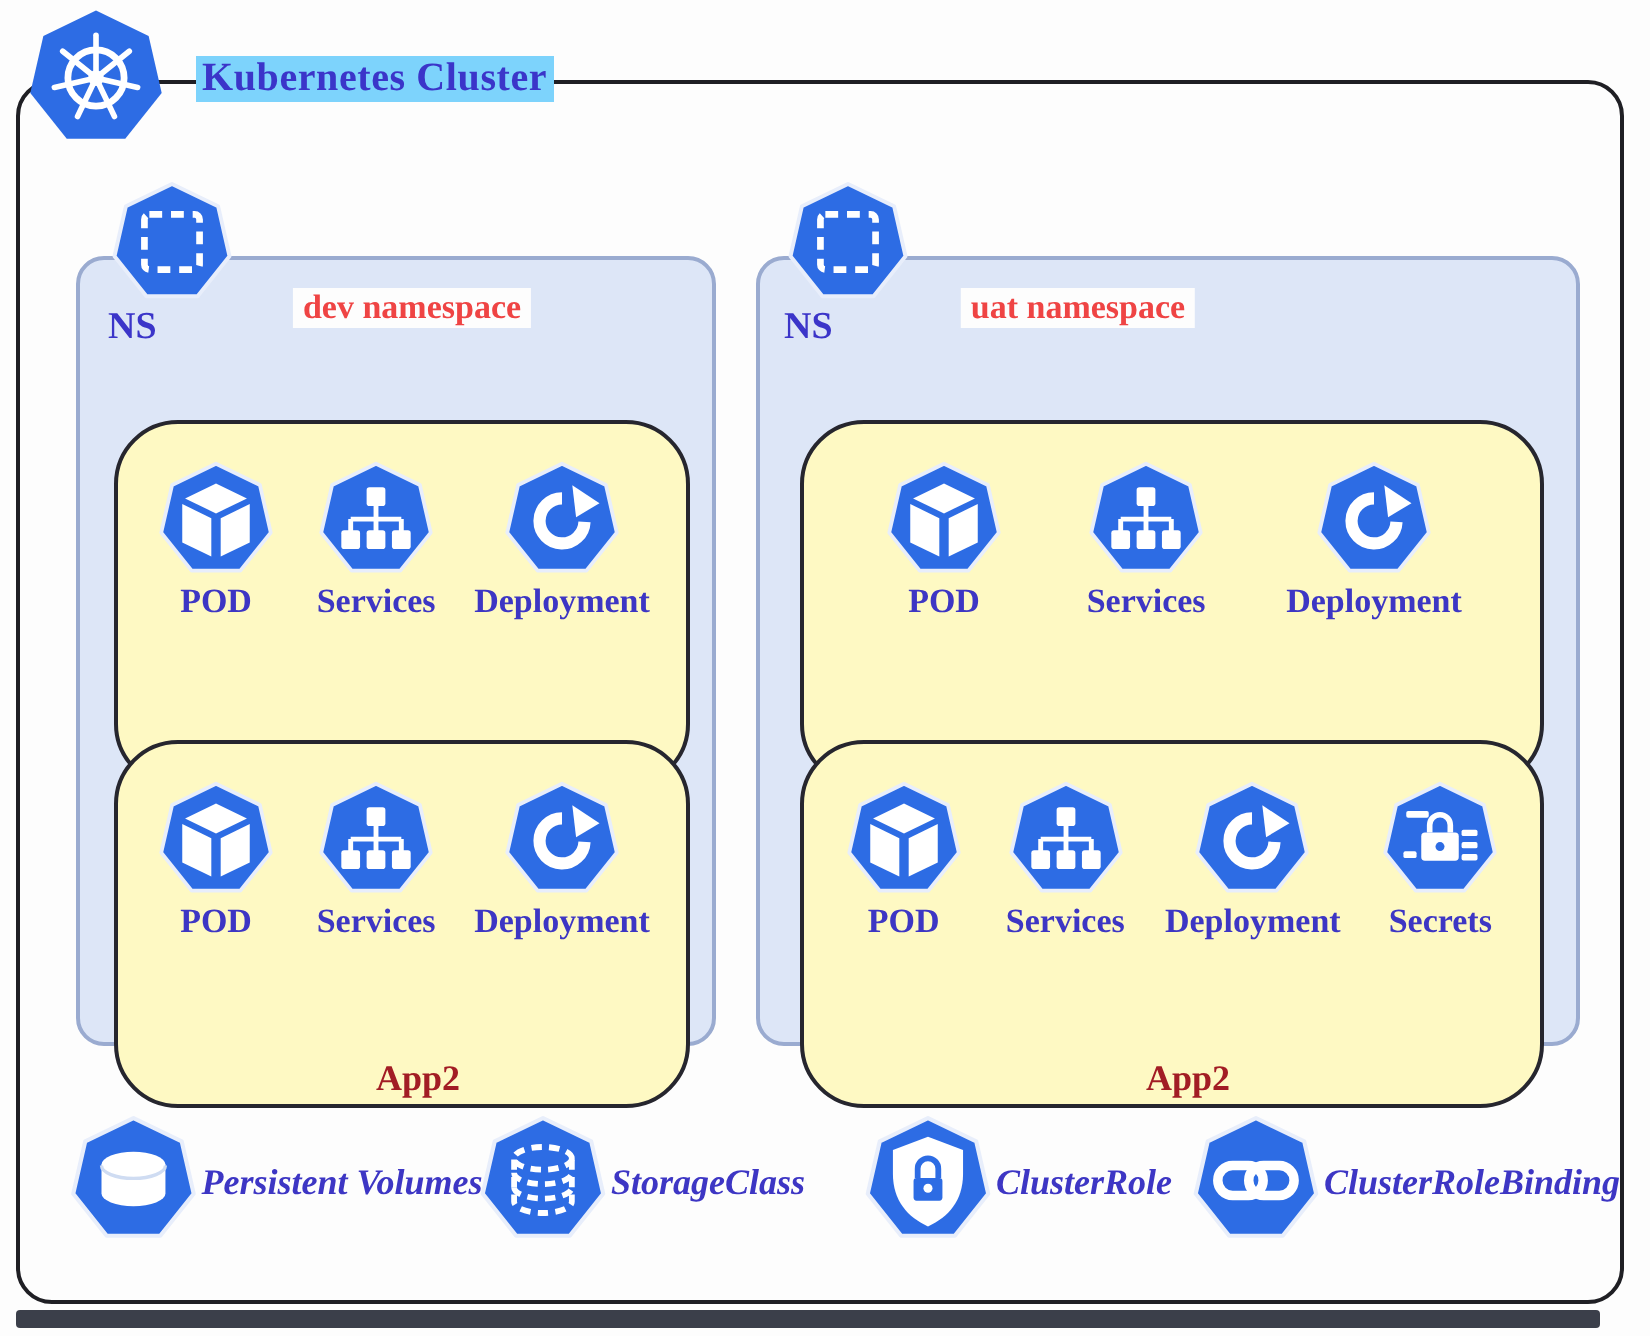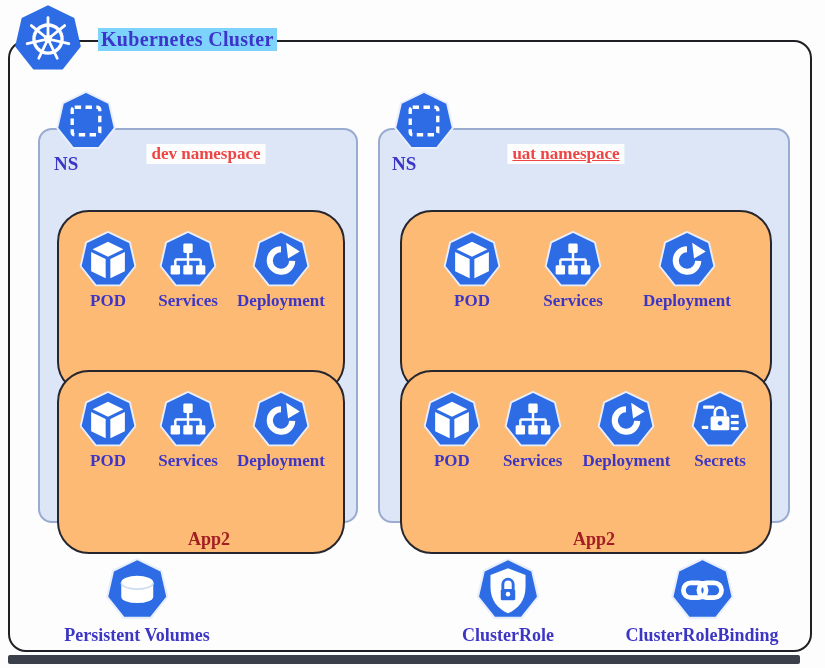--- a/index.html
+++ b/index.html
@@ -19,34 +19,34 @@
   .ns-icon{position:absolute;top:90px;width:64px;height:63px;z-index:3;}
   .ns-icon-dev{left:54px;}
   .ns-icon-uat{left:392px;}
   .ns-label{position:absolute;top:153px;width:64px;text-align:left;font-weight:bold;font-size:19px;
     color:#3b35c9;z-index:3;}
   .ns-label-dev{left:54px;}
   .ns-label-uat{left:392px;}
   .ns-title{position:absolute;top:118px;transform:translateX(-50%);background:#fdfdfd;padding:0 5px;
     font-weight:bold;font-size:17px;color:#ef4444;z-index:3;white-space:nowrap;margin-top:26px;}
   .ns-title-dev{left:206px;}
-  .ns-title-uat{left:566px;text-decoration:underline;}
-  .app-box{position:absolute;left:17px;width:288px;height:184px;background:#fdba74;
+  .ns-title-uat{left:539px;}
+  .app-box{position:absolute;left:17px;width:288px;height:184px;background:#fef9c3;
     border:2px solid #26262e;border-radius:32px;box-sizing:border-box;}
   .ns-uat .app-box{left:20px;width:372px;}
   .app1{top:80px;}
   .app2{top:240px;}
   .res-row{display:flex;justify-content:space-evenly;align-items:flex-start;padding-top:18px;}
   .res-item{display:flex;flex-direction:column;align-items:center;}
   .res-icon{width:62px;height:60px;}
   .res-label{margin-top:1px;font-weight:bold;font-size:17px;color:#3d36c4;white-space:nowrap;}
   .app-name{position:absolute;left:16px;right:0;bottom:2px;text-align:center;font-weight:bold;
     font-size:18px;color:#a21d24;}
   .bottom-item{position:absolute;top:557px;transform:translateX(-50%);display:flex;
-    flex-direction:column;align-items:center;}
+    flex-direction:row;align-items:center;font-style:italic;}
   .bottom-icon{width:68px;height:66px;}
   .bottom-label{margin-top:2px;font-weight:bold;font-size:18px;color:#3d36c4;white-space:nowrap;}
 </style>
 </head>
 <body>
 
 <div class="stage">
 
   <div class="cluster-border"></div>
   <div class="bottom-shadow"></div>
@@ -271,20 +271,32 @@
     <div class="icon-slot bottom-icon">
         <svg viewBox="0 0 64 64" xmlns="http://www.w3.org/2000/svg">
           <polygon points="32,2 55.4,13.3 61.2,38.7 45,59 19,59 2.8,38.7 8.6,13.3" fill="#2d6ce4" stroke="#e8eefb" stroke-width="2" stroke-linejoin="round"></polygon>
           <path d="M16.5,24.5 v14 a15.5,6.2 0 0 0 31,0 v-14 z" fill="#fff"></path>
           <ellipse cx="32" cy="24.5" rx="15.5" ry="6.2" fill="#fff"></ellipse>
           <path d="M16.5,25 a15.5,6.2 0 0 0 31,0" stroke="#cfdcf2" stroke-width="1.6" fill="none"></path>
         </svg>
       </div>
     <div class="bottom-label">Persistent Volumes</div>
   </div>
+  <div class="bottom-item" style="left:320px">
+    <div class="icon-slot bottom-icon">
+        <svg viewBox="0 0 64 64" xmlns="http://www.w3.org/2000/svg">
+          <polygon points="32,2 55.4,13.3 61.2,38.7 45,59 19,59 2.8,38.7 8.6,13.3" fill="#2d6ce4" stroke="#e8eefb" stroke-width="2" stroke-linejoin="round"></polygon>
+          <ellipse cx="32" cy="21.5" rx="14" ry="5.5" fill="none" stroke="#fff" stroke-width="2.8" stroke-dasharray="5 3.5"></ellipse>
+          <path d="M18,22 v20.5 a14,5.5 0 0 0 28,0 V22" fill="none" stroke="#fff" stroke-width="2.8" stroke-dasharray="5 3.5"></path>
+          <path d="M18,28.5 a14,5.5 0 0 0 28,0" fill="none" stroke="#fff" stroke-width="2.8" stroke-dasharray="5 3.5"></path>
+          <path d="M18,35.5 a14,5.5 0 0 0 28,0" fill="none" stroke="#fff" stroke-width="2.8" stroke-dasharray="5 3.5"></path>
+        </svg>
+      </div>
+    <div class="bottom-label">StorageClass</div>
+  </div>
   <div class="bottom-item" style="left:508px">
     <div class="icon-slot bottom-icon">
         <svg viewBox="0 0 64 64" xmlns="http://www.w3.org/2000/svg">
           <polygon points="32,2 55.4,13.3 61.2,38.7 45,59 19,59 2.8,38.7 8.6,13.3" fill="#2d6ce4" stroke="#e8eefb" stroke-width="2" stroke-linejoin="round"></polygon>
           <path d="M32,11 L49,17.5 V29 C49,42 42,50 32,54.5 C22,50 15,42 15,29 V17.5 Z" fill="#fff"></path>
           <path d="M27,31 v-4.5 a5,5 0 0 1 10,0 V31" fill="none" stroke="#2d6ce4" stroke-width="2.8"></path>
           <rect x="25" y="31" width="14" height="11" rx="1.5" fill="#2d6ce4"></rect>
           <circle cx="32" cy="36" r="2.2" fill="#fff"></circle>
         </svg>
       </div>

